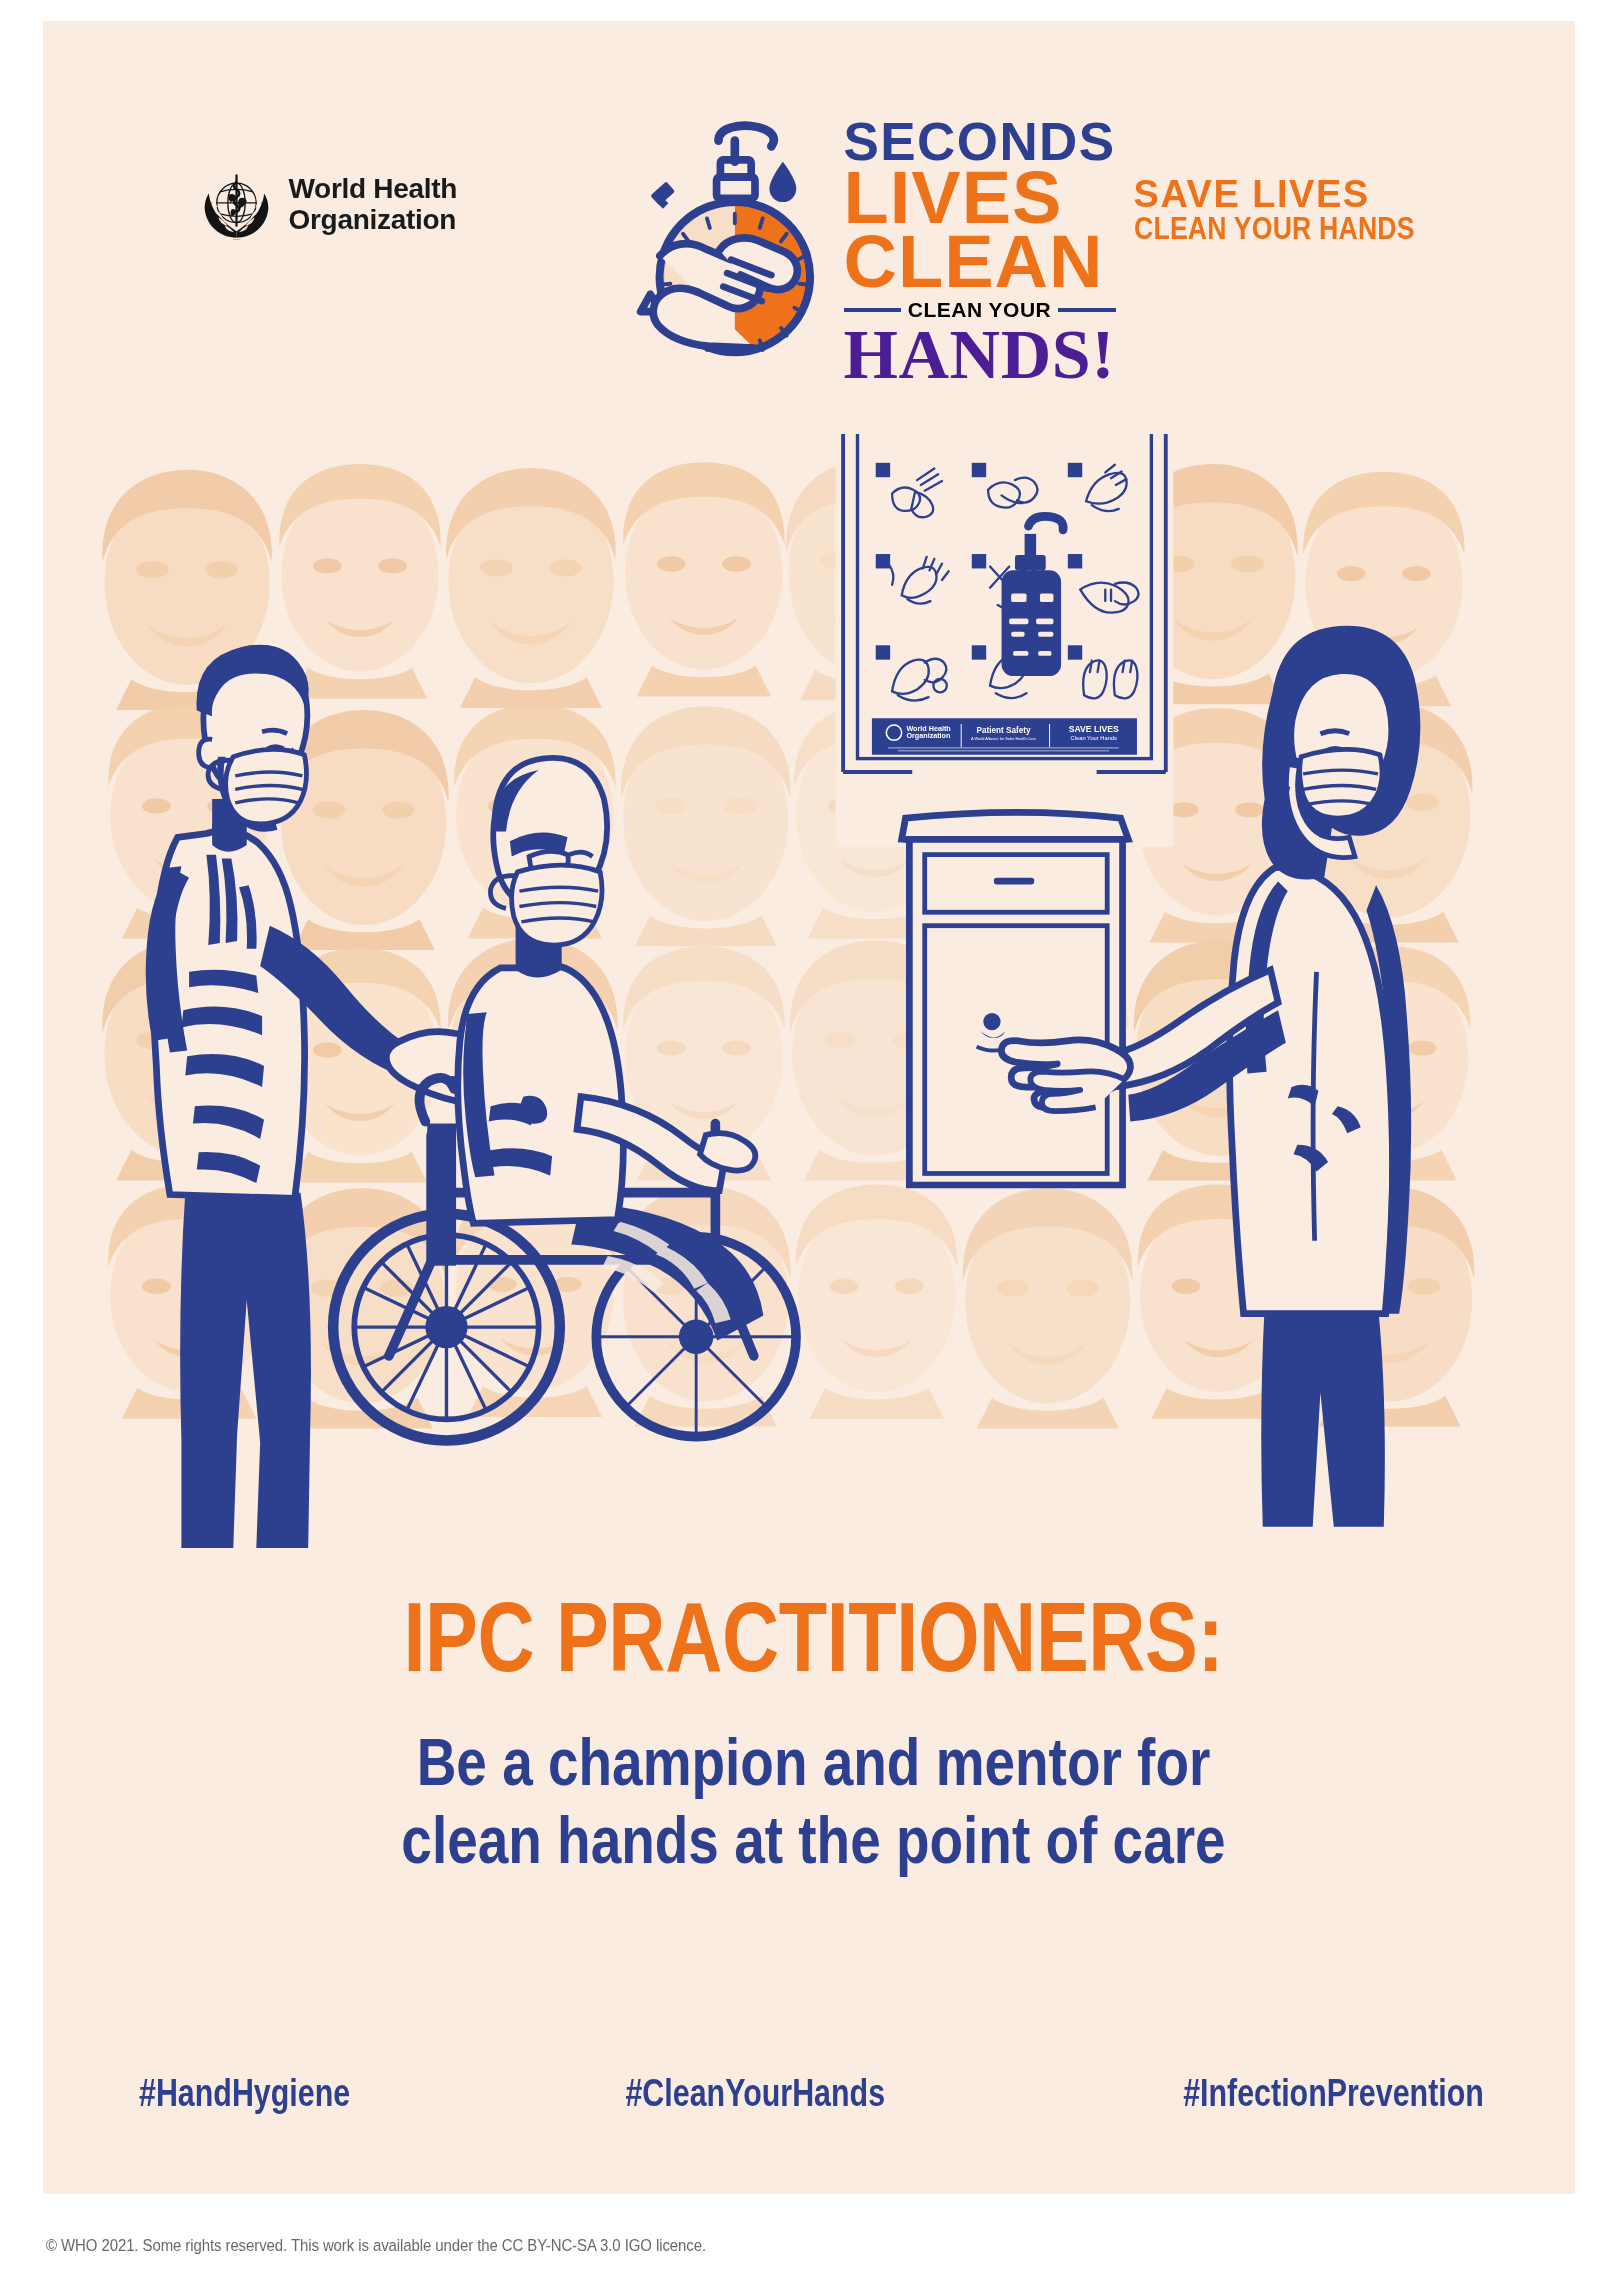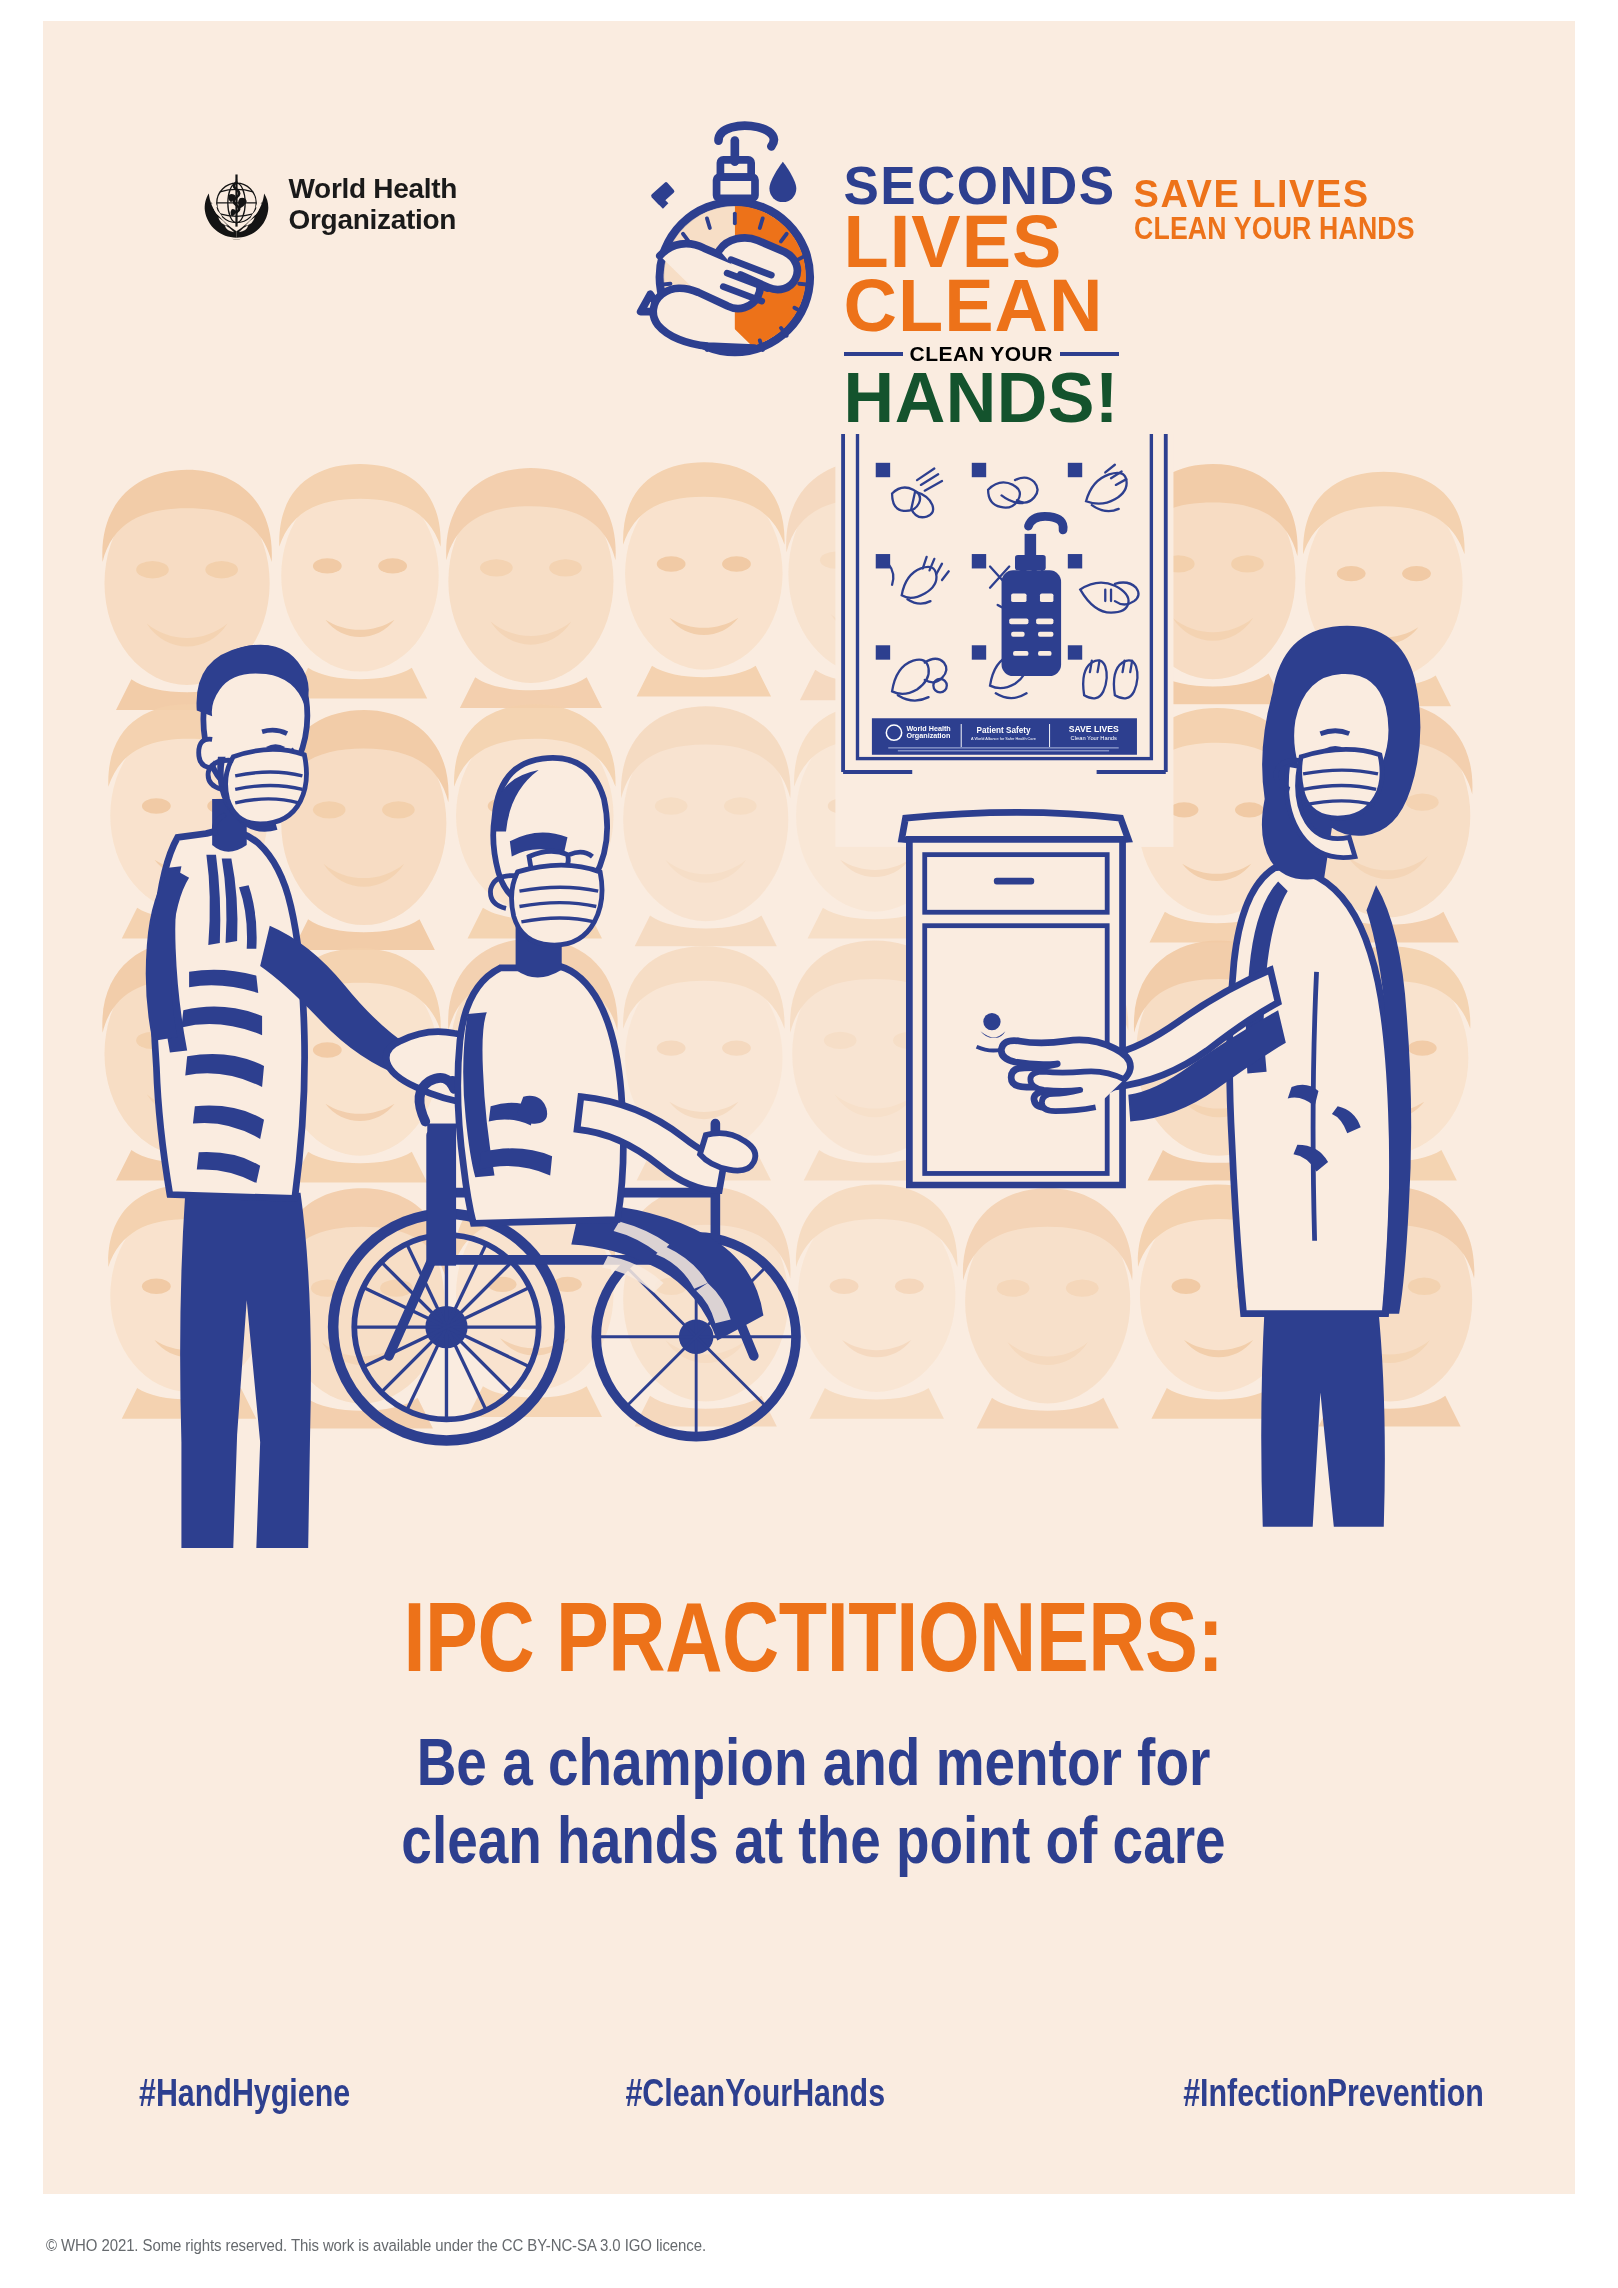--- a/index.html
+++ b/index.html
@@ -21,32 +21,32 @@
   
   .who-logo-wrap { position:absolute; left:154px; top:144px; display:flex;
                    align-items:center; gap:12.5px; }
   .who-emblem { width:79px; height:79px; }
   .who-words { font-weight:bold; font-size:28px; line-height:1.08; color:#1a1a1a;
                letter-spacing:-0.3px; font-family:"Liberation Sans",sans-serif; }
 
   .campaign { position:absolute; left:584px; top:85px; width:452px; height:269px;
               display:flex; align-items:flex-start; gap:9.6px; }
   .camp-mark { width:207px; height:269px; flex:0 0 207px; }
-  .camp-type { padding-top:11.5px;margin-top:44px; }
+  .camp-type { padding-top:11.5px; }
   .camp-seconds { font-size:53px; font-weight:bold; color:#2d3f8f; letter-spacing:1.4px;
                   line-height:0.92; font-family:"Liberation Sans",sans-serif; }
   .camp-save, .camp-lives {
     font-size:74px; font-weight:bold; color:#ed7219; line-height:0.86;
     letter-spacing:1px; font-family:"Liberation Sans",sans-serif; }
   .camp-clean-row { display:flex; align-items:center; gap:6.7px; margin:4.8px 0 1.9px; }
   .camp-rule { flex:1; height:3.8px; background:#2d3f8f; }
   .camp-clean { font-size:21px; font-weight:bold; color:#000000; letter-spacing:0.5px;
                 white-space:nowrap; }
-  .camp-hands { font-size:70px; font-weight:bold; color:#14532d; line-height:0.88;
-                letter-spacing:0.5px; }
+  .camp-hands { font-size:70px; font-weight:bold; color:#4c1d95; line-height:0.88;
+                letter-spacing:0.5px;font-family:Liberation Serif, serif; }
 
   .tagline { position:absolute; right:115px; top:154px; text-align:left; }
   .tag-save { font-size:38px; font-weight:bold; color:#ed7219; letter-spacing:1.5px;
               line-height:1.0; }
   .tag-clean { font-size:31px; font-weight:bold; color:#ed7219; letter-spacing:0.2px;
                line-height:1.05; transform:scaleX(0.86); transform-origin:left center; }
 
   
   .scene { position:absolute; left:0; top:413px; width:1532px; height:1114px; }
 

